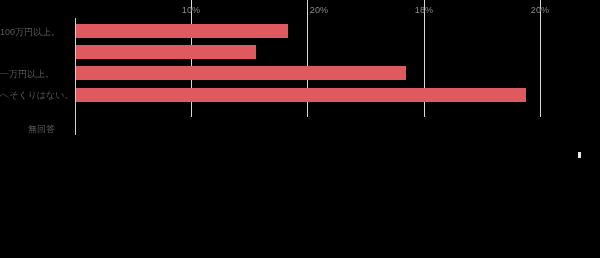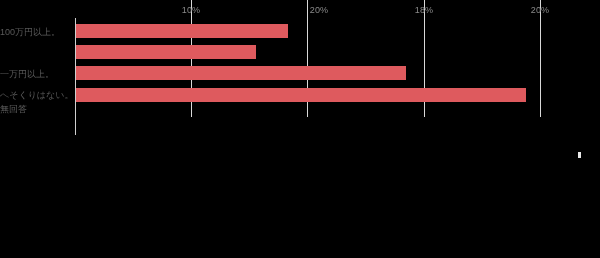--- a/index.html
+++ b/index.html
@@ -91,21 +91,21 @@
   <div class="gridline" style="left: 540px; background: rgb(217, 217, 217);"></div>
 
   <div class="tick-label" style="left: 191px; color: rgb(138, 138, 138);">10%</div>
   <div class="tick-label" style="left: 307px; color: rgb(138, 138, 138); margin-left: 12px;">20%</div>
   <div class="tick-label" style="left: 424px; color: rgb(138, 138, 138);">18%</div>
   <div class="tick-label" style="left: 540px; color: rgb(138, 138, 138);">20%</div>
 
   <div class="cat-label-wrap" style="top: 25px; color: rgb(90, 90, 90);">100万円以上。</div>
   <div class="cat-label-wrap" style="top: 67px; color: rgb(90, 90, 90);">一万円以上。</div>
   <div class="cat-label-wrap" style="top: 88px; color: rgb(90, 90, 90);">へそくりはない。</div>
-  <div class="cat-label-wrap" style="top: 102px; color: rgb(90, 90, 90);">無回答</div>
+  <div class="cat-label-wrap" style="top: 122px; color: rgb(90, 90, 90); padding-left: 28px;">無回答</div>
 
   <div class="bar" style="left: 76px; top: 24px; width: 211.575px; background: rgb(222, 90, 94);"></div>
   <div class="bar" style="left: 76px; top: 45px; width: 180.188px; background: rgb(222, 90, 94);"></div>
   <div class="bar" style="left: 76px; top: 66px; width: 330.15px; background: rgb(222, 90, 94);"></div>
   <div class="bar" style="left: 76px; top: 88px; width: 449.887px; background: rgb(222, 90, 94);"></div>
 
   <div class="stray-mark"></div>
 </div>
 
 </body></html>

